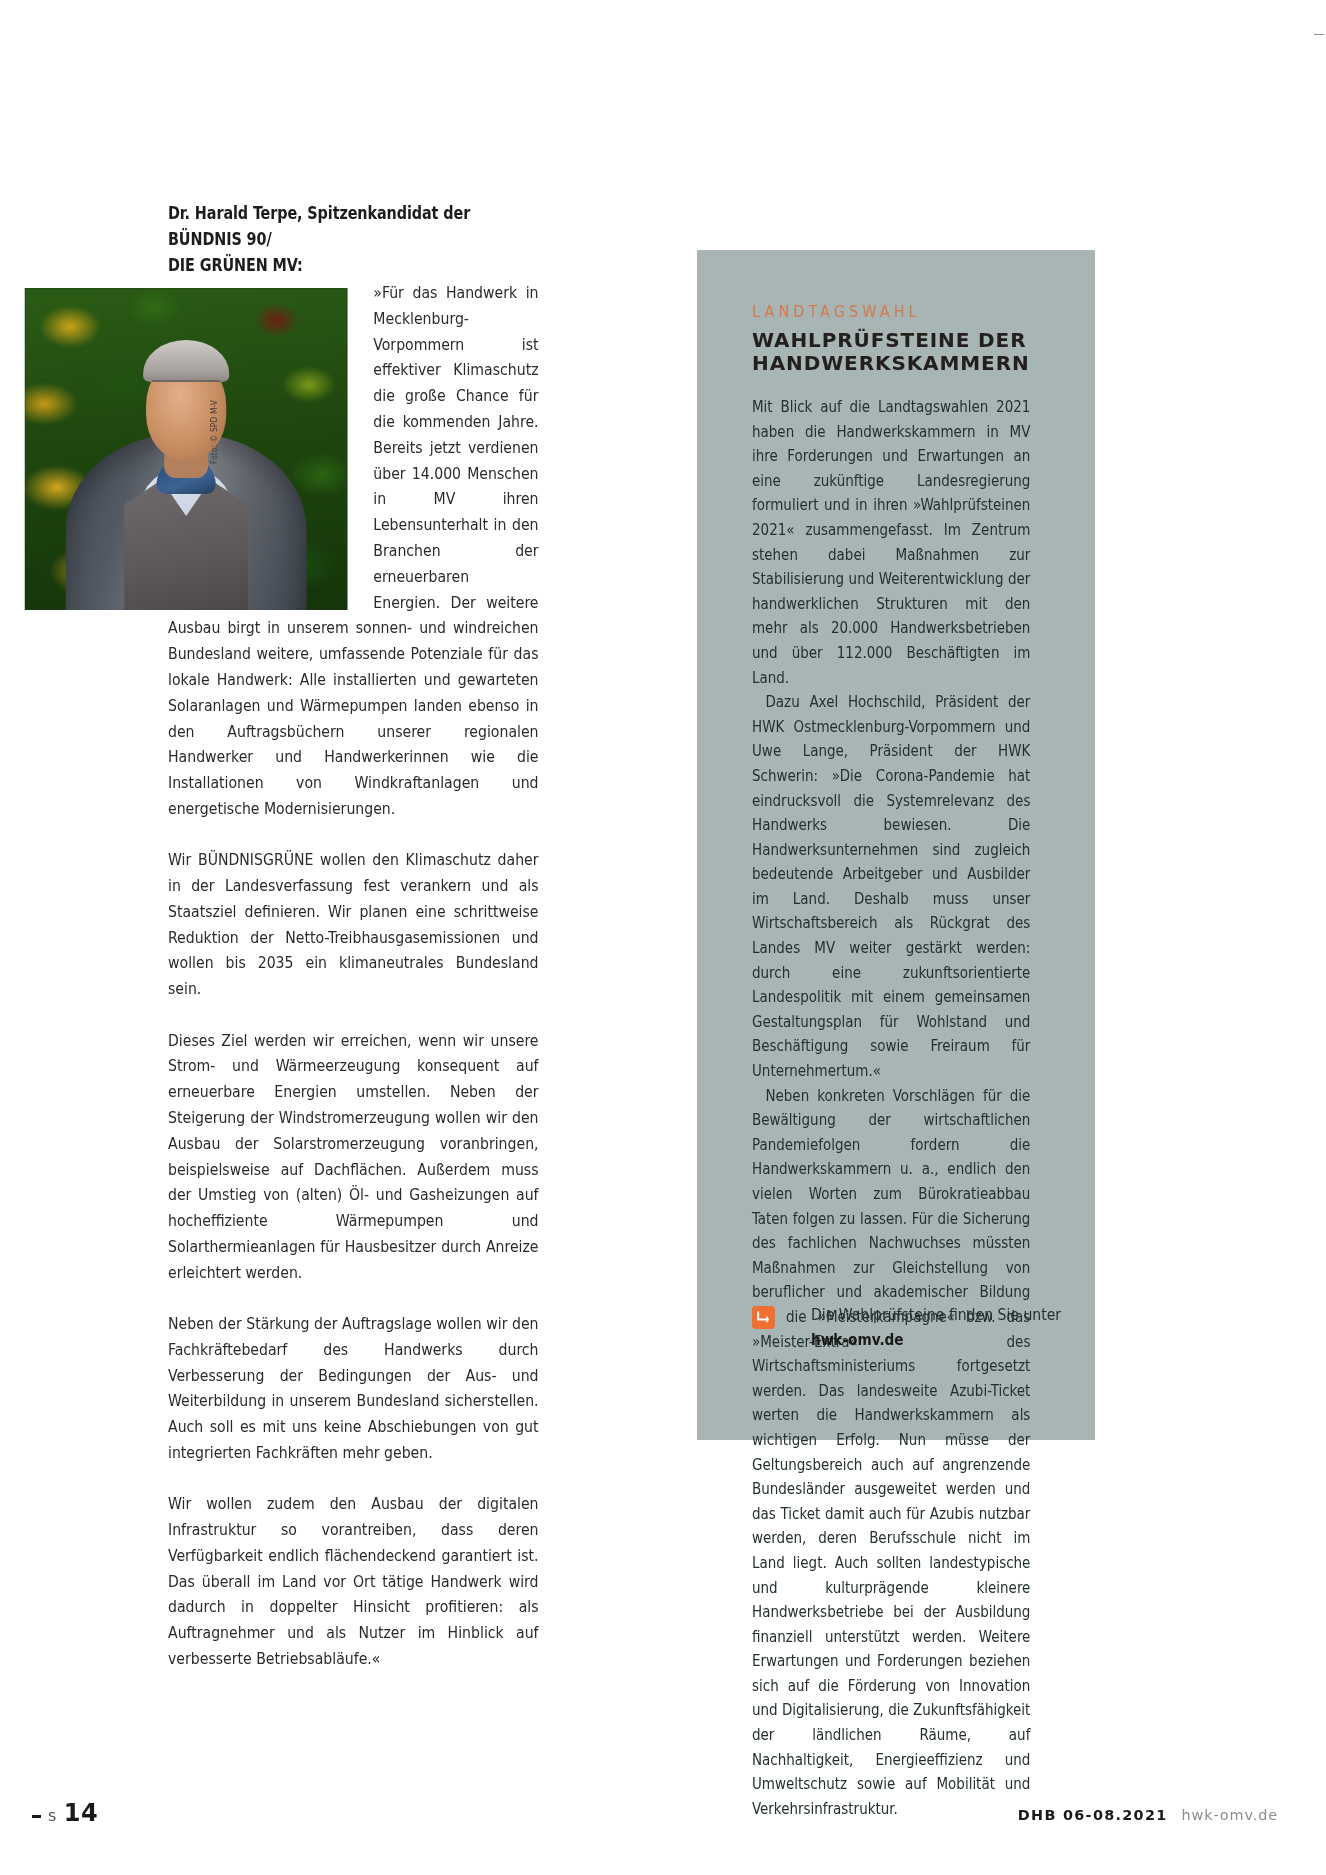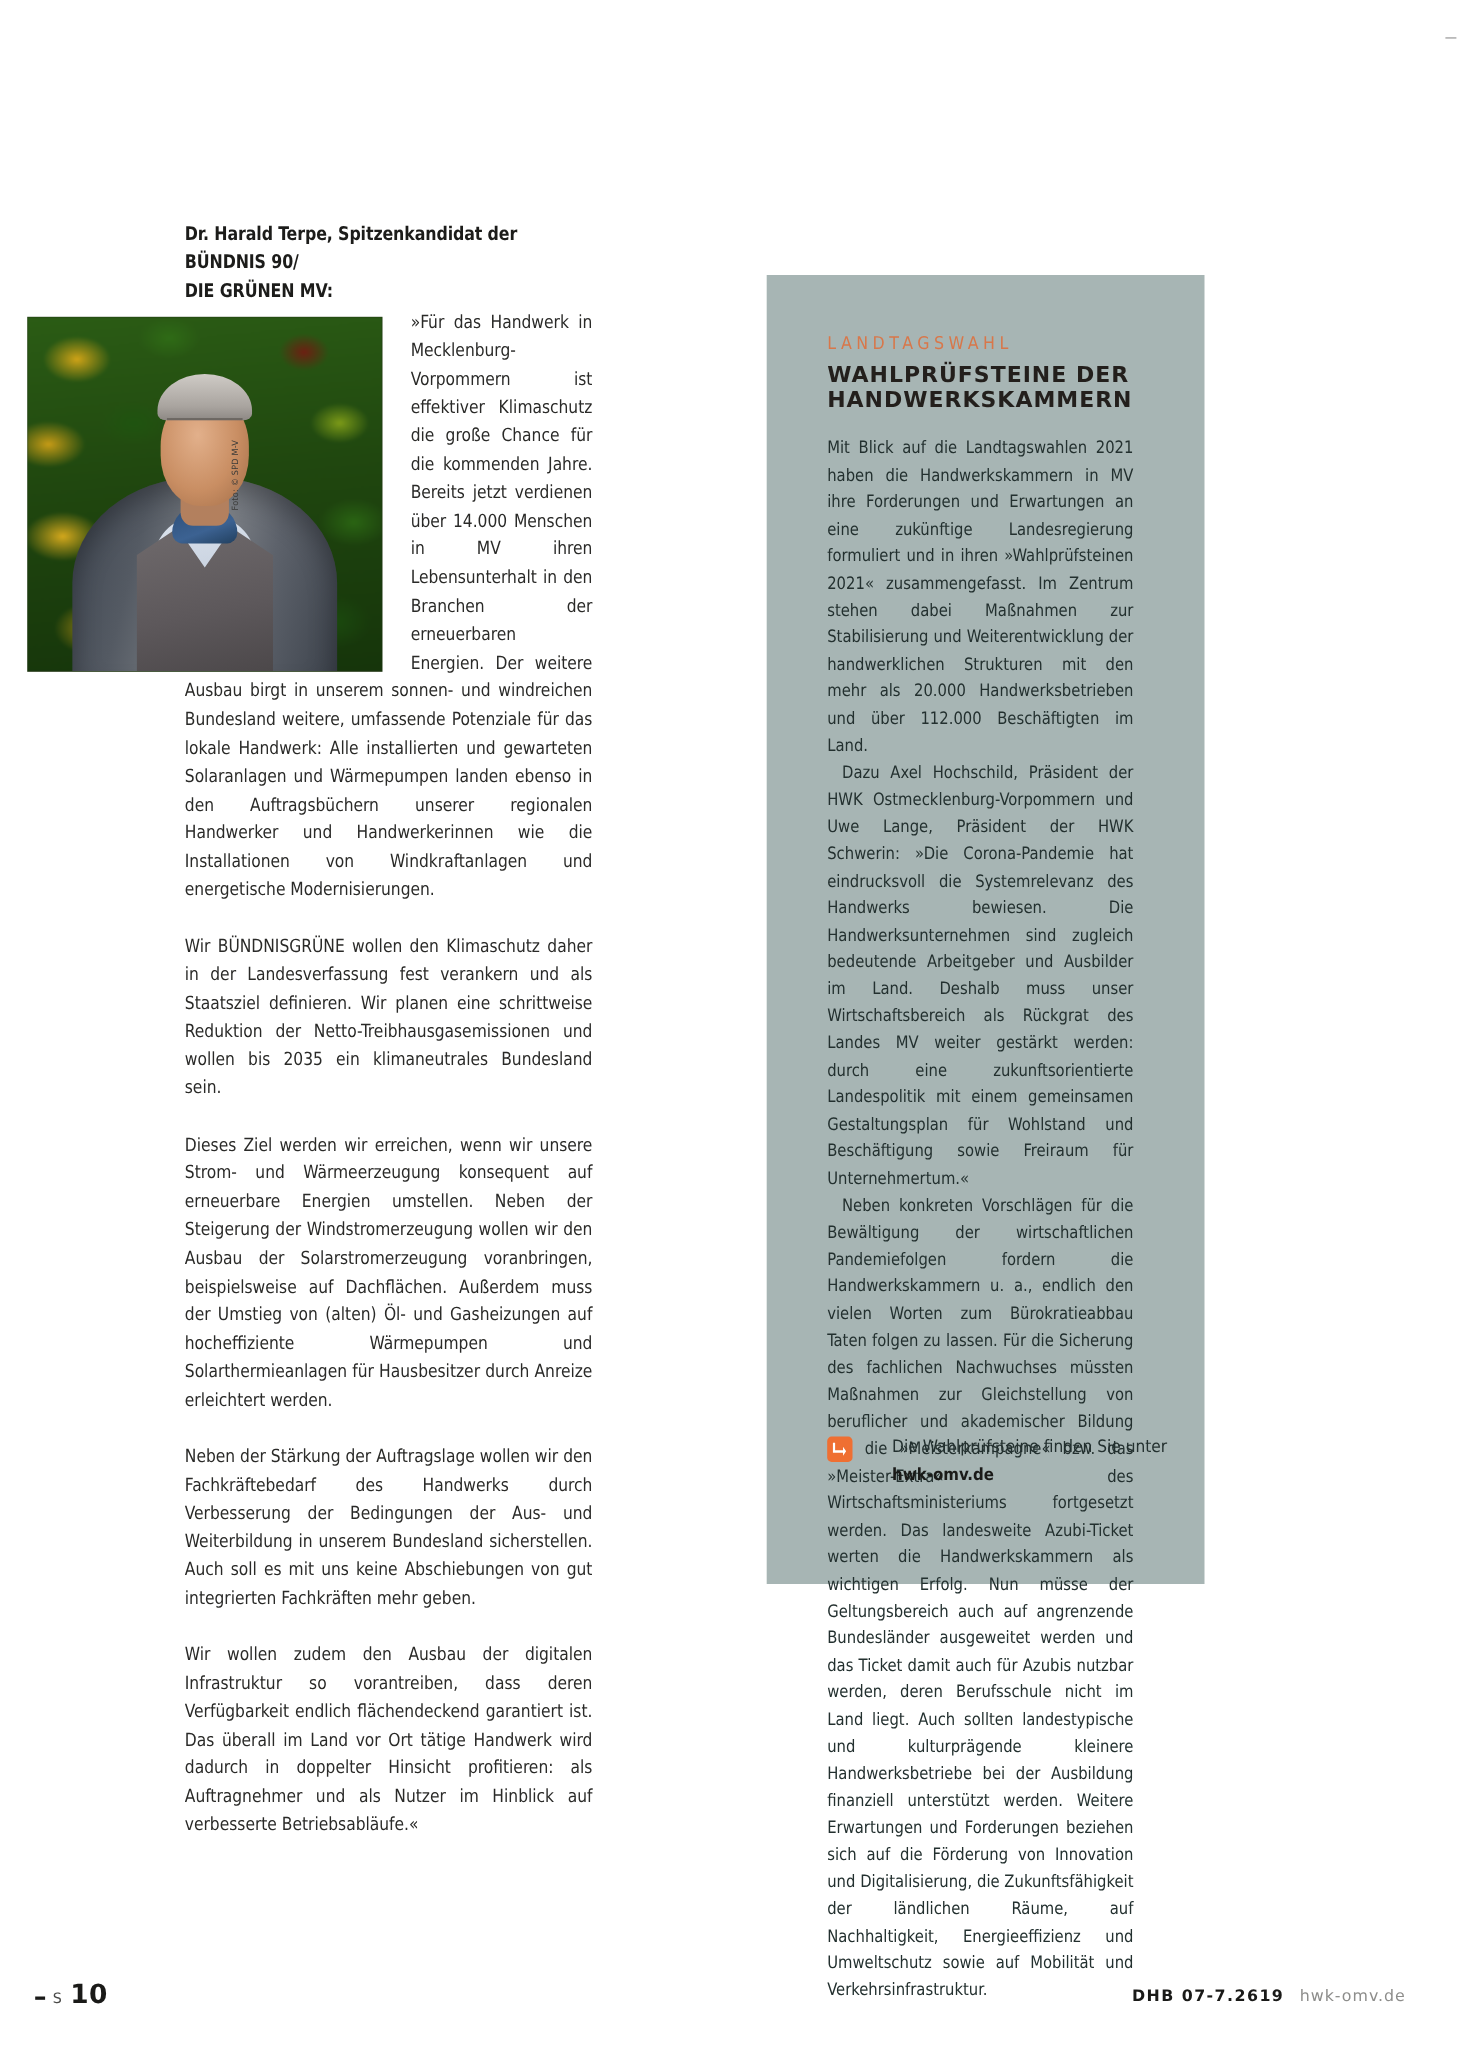--- a/index.html
+++ b/index.html
@@ -390,21 +390,21 @@
       <span class="link-text">
         <span>Die Wahlprüfsteine finden Sie unter</span>
         <span class="link-url">hwk-omv.de</span>
       </span>
     </div>
   </div>
 
   <div class="footer-dash"></div>
   <div class="footer-left">
     <span class="footer-s">S</span>
-    <span class="footer-page">10</span>
+    <span class="footer-page">14</span>
   </div>
 
   <div class="footer-right">
-    <span class="footer-issue">DHB 07-7.2619</span>
+    <span class="footer-issue">DHB 06-08.2021</span>
     <span class="footer-site">hwk-omv.de</span>
   </div>
 
 </div>
 
 </body></html>

